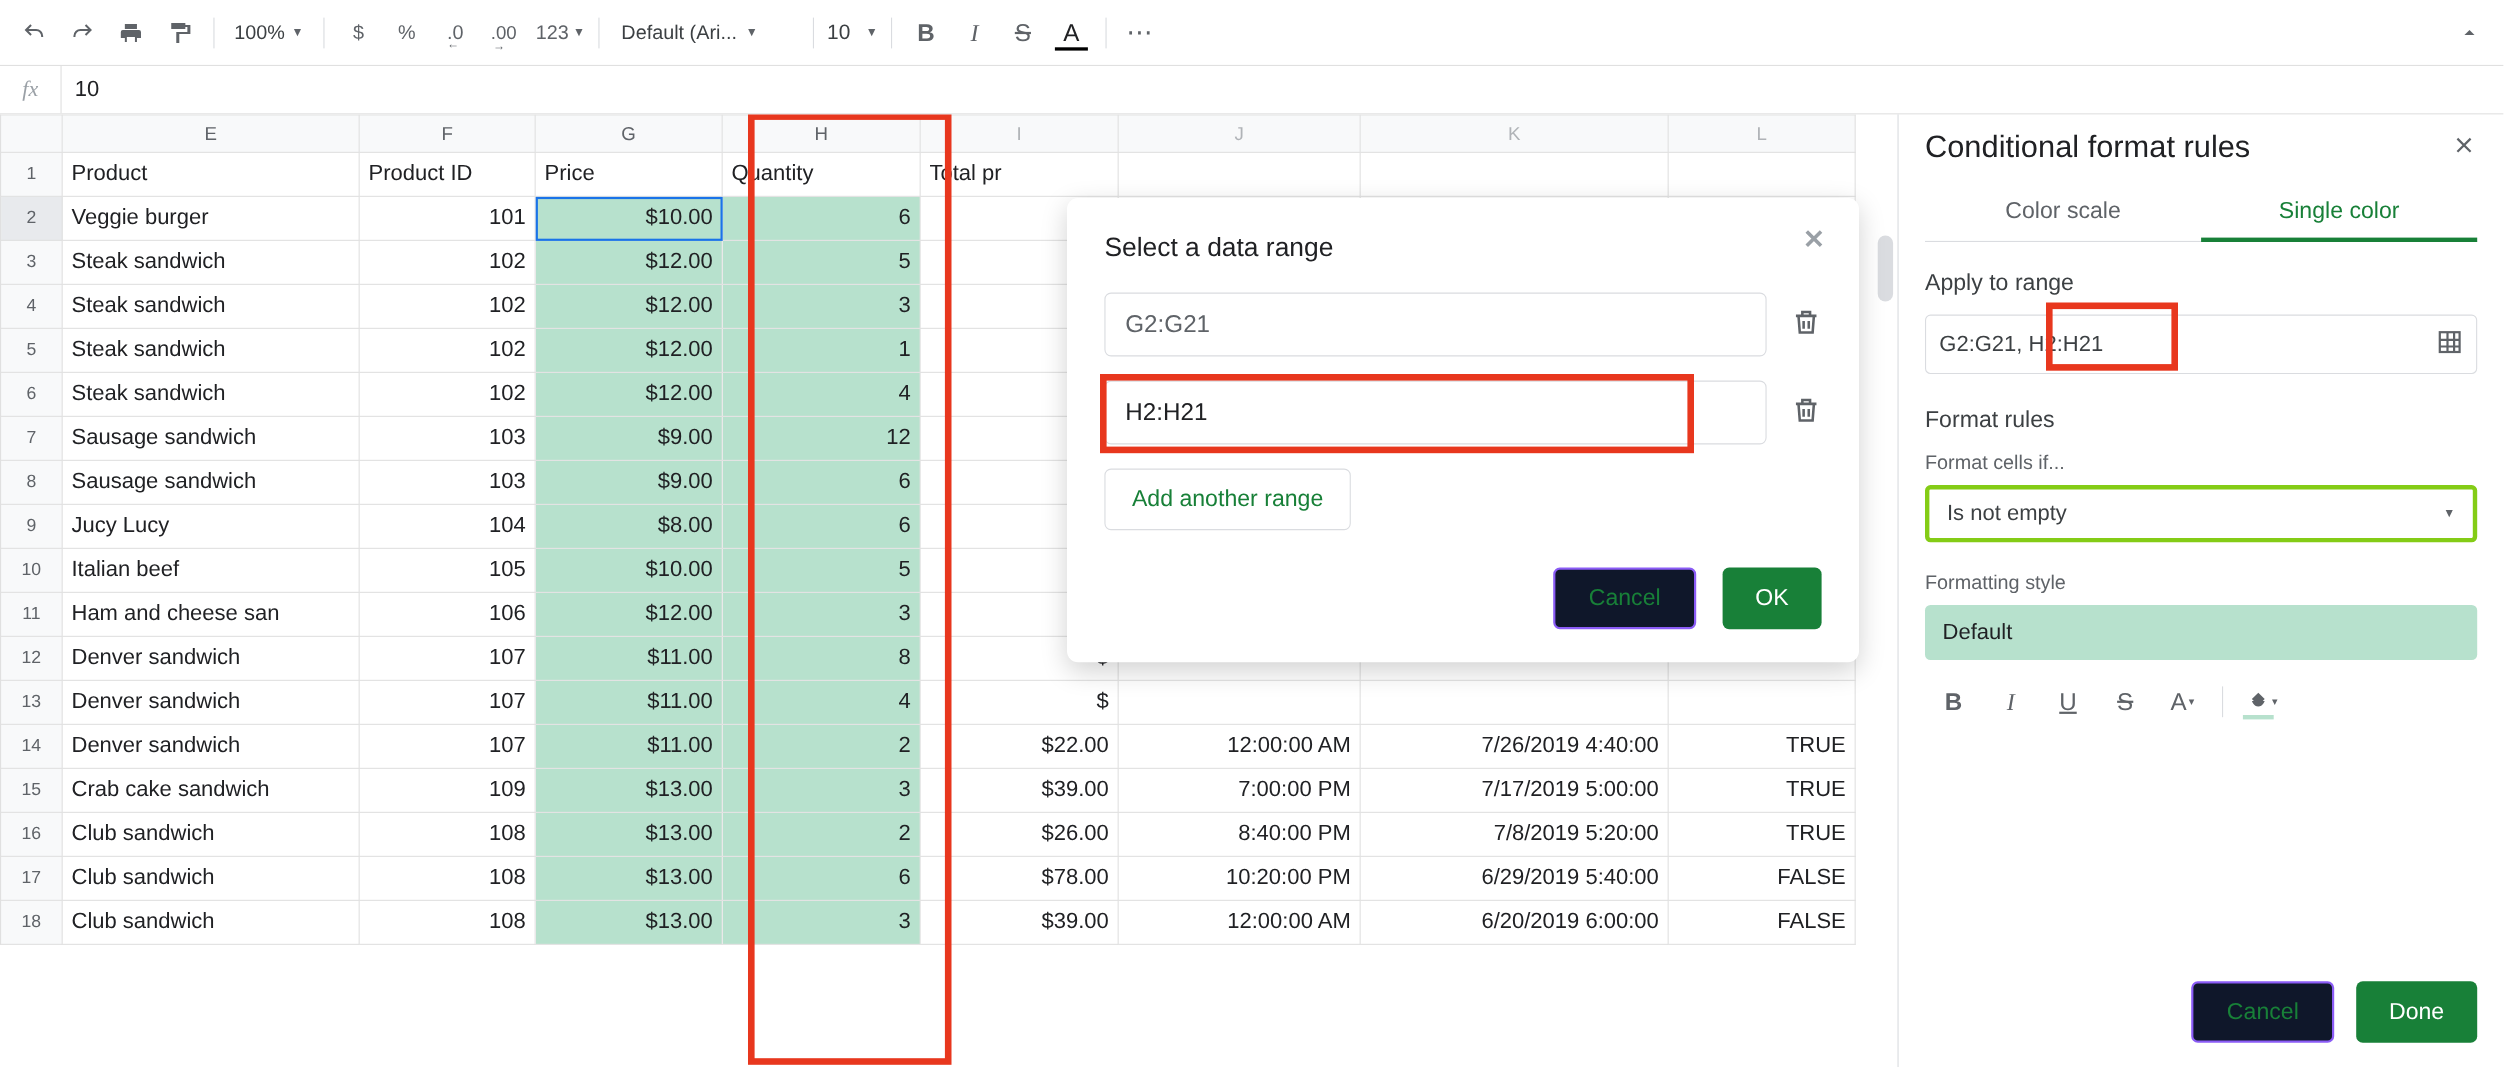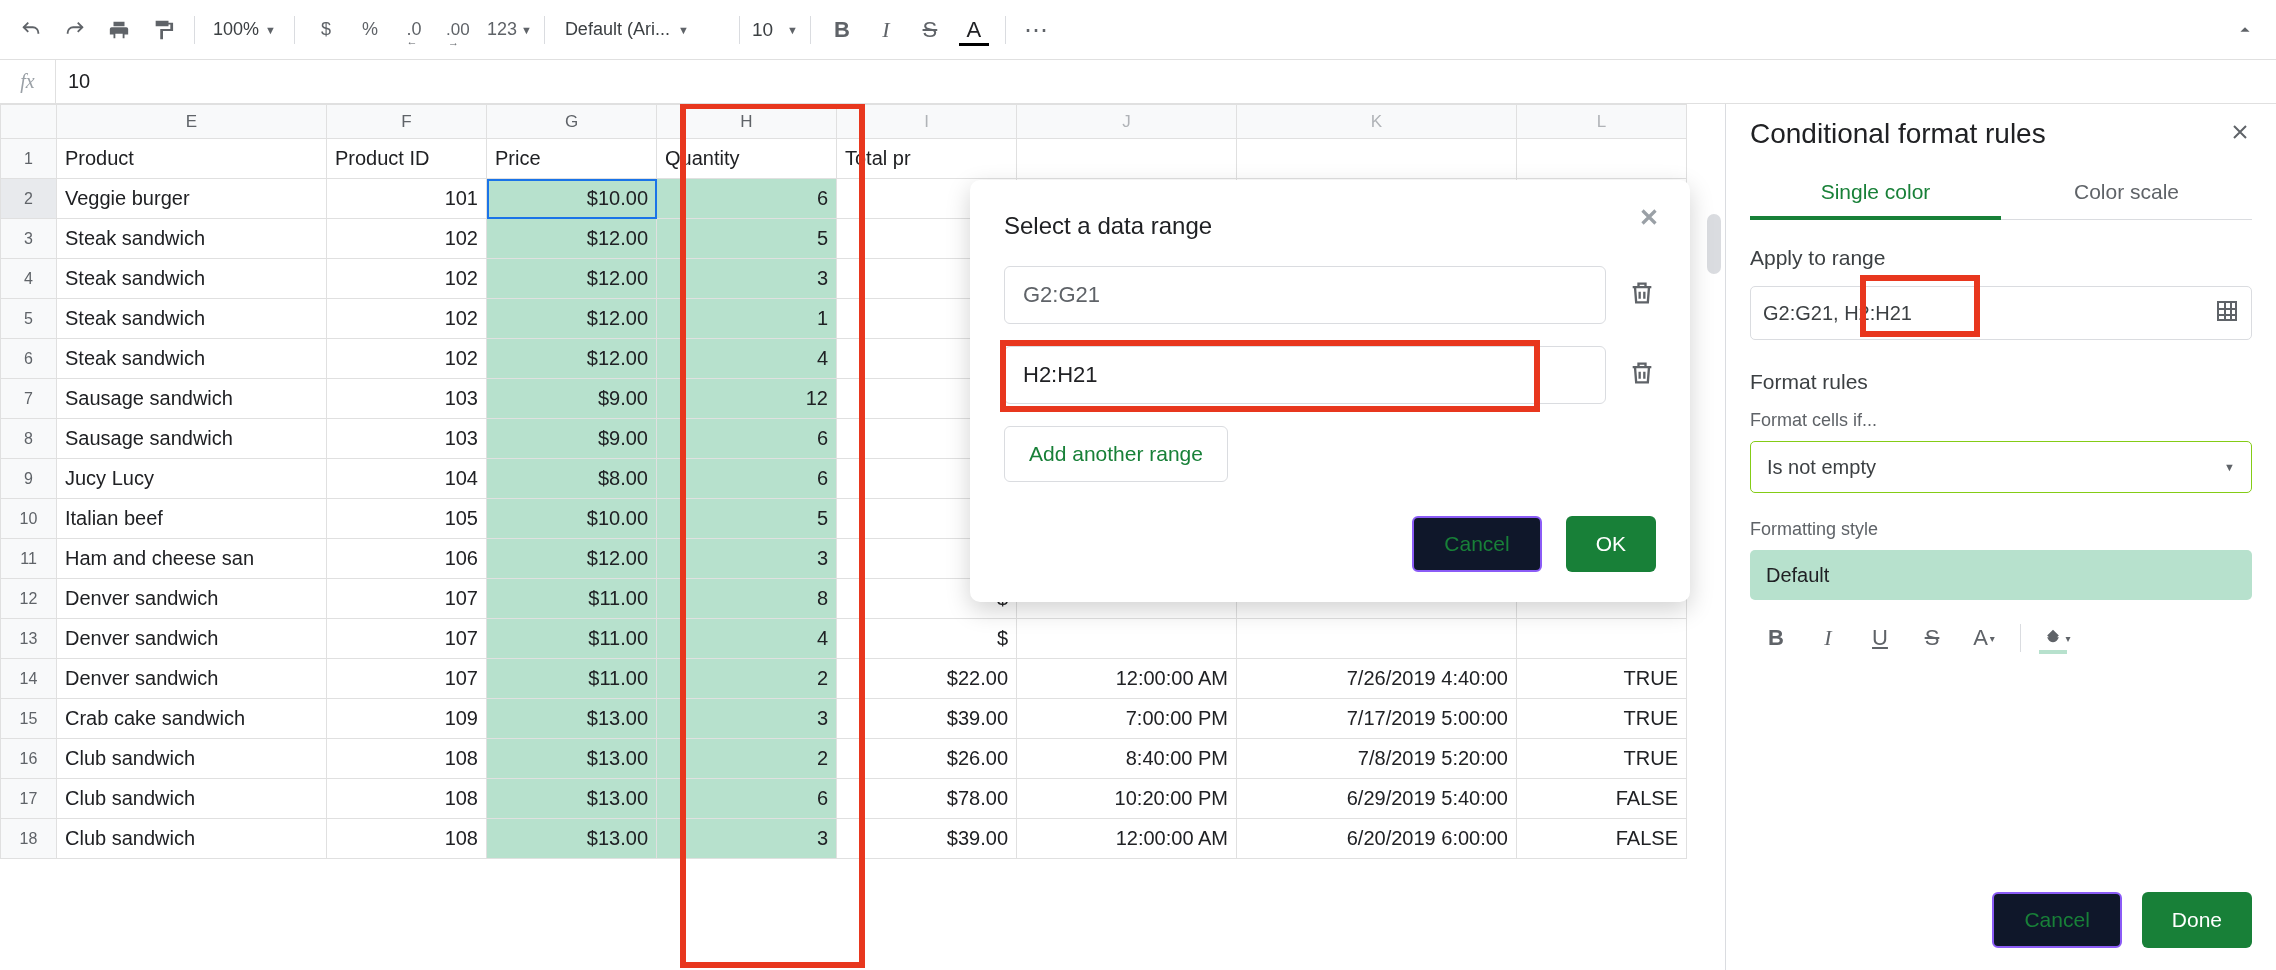--- a/index.html
+++ b/index.html
@@ -76,21 +76,21 @@
   .sp-title { font-size: 28px; color: #202124; font-family: "Google Sans", Arial, sans-serif; }
   .sp-close { color: #5f6368; cursor: pointer; }
   .sp-tabs { display: flex; border-bottom: 1px solid #dadce0; margin-bottom: 26px; }
   .sp-tab { flex: 1; text-align: center; padding: 12px 0; font-size: 21px; color: #5f6368; cursor: pointer; font-weight: 500; }
   .sp-tab.active { color: #188038; border-bottom: 4px solid #188038; margin-bottom: -1px; }
   .sp-section-title { font-size: 21px; color: #3c4043; margin-bottom: 16px; font-weight: 500;}
   .sp-range-box { display: flex; align-items: center; border: 1px solid #dadce0; border-radius: 5px; height: 54px; padding: 0 12px; justify-content: space-between; margin-bottom: 30px; }
   .sp-range-text { font-size: 20px; color: #3c4043; display: flex; align-items: center; }
   .sp-grid-icon { color: #5f6368; }
   .sp-sub { font-size: 18px; color: #5f6368; margin-bottom: 10px; }
-  .sp-select { display: flex; align-items: center; justify-content: space-between; border: 1px solid #84cc16; border-radius: 5px; height: 52px; padding: 0 16px; font-size: 20px; color: #3c4043; margin-bottom: 26px; cursor: pointer; }
+  .sp-select { display: flex; align-items: center; justify-content: space-between; border: 4px solid #84cc16; border-radius: 5px; height: 52px; padding: 0 16px; font-size: 20px; color: #3c4043; margin-bottom: 26px; cursor: pointer; }
   .sp-format-preview { background: #b7e1cd; border-radius: 5px; height: 50px; display: flex; align-items: center; padding: 0 16px; font-size: 20px; color: #202124; margin-bottom: 14px; }
   .sp-style-row { display: flex; align-items: center; gap: 8px; padding: 4px 0 0 4px; }
   .sp-style-btn { width: 44px; height: 40px; display: inline-flex; align-items: center; justify-content: center; color: #5f6368; font-size: 22px; border-radius: 4px; cursor: pointer; }
   .sp-style-sep { width: 1px; height: 28px; background: #dadce0; margin: 0 6px; }
   .sp-actions { margin-top: auto; display: flex; justify-content: flex-end; gap: 20px; padding: 22px 0; }
 
   .vscroll-hint { position:absolute; right:4px; top:110px; width:14px; height:60px; background:#dadce0; border-radius:7px; }
 
   
   .strike { text-decoration: line-through; }
@@ -407,22 +407,22 @@
   </div>
 
   <div class="side-panel">
     <div class="sp-header">
       <div class="sp-title">Conditional format rules</div>
       <div class="sp-close"><svg width="24" height="24" viewBox="0 0 24 24" stroke="currentColor" stroke-width="2" fill="none">
             <path d="M6 6l12 12M18 6L6 18"></path>
           </svg></div>
     </div>
     <div class="sp-tabs">
+      <div class="sp-tab">Color scale</div>
       <div class="sp-tab active">Single color</div>
-      <div class="sp-tab">Color scale</div>
     </div>
 
     <div class="sp-section-title">Apply to range</div>
     <div class="sp-range-box" style="position:relative;">
       <div class="sp-range-text">
         <span>G2:G21</span>
           <span>,&nbsp;</span>
           <span>H2:H21</span>
       </div>
       <div class="sp-grid-icon"><svg width="24" height="24" viewBox="0 0 24 24" fill="none" stroke="currentColor" stroke-width="2">

